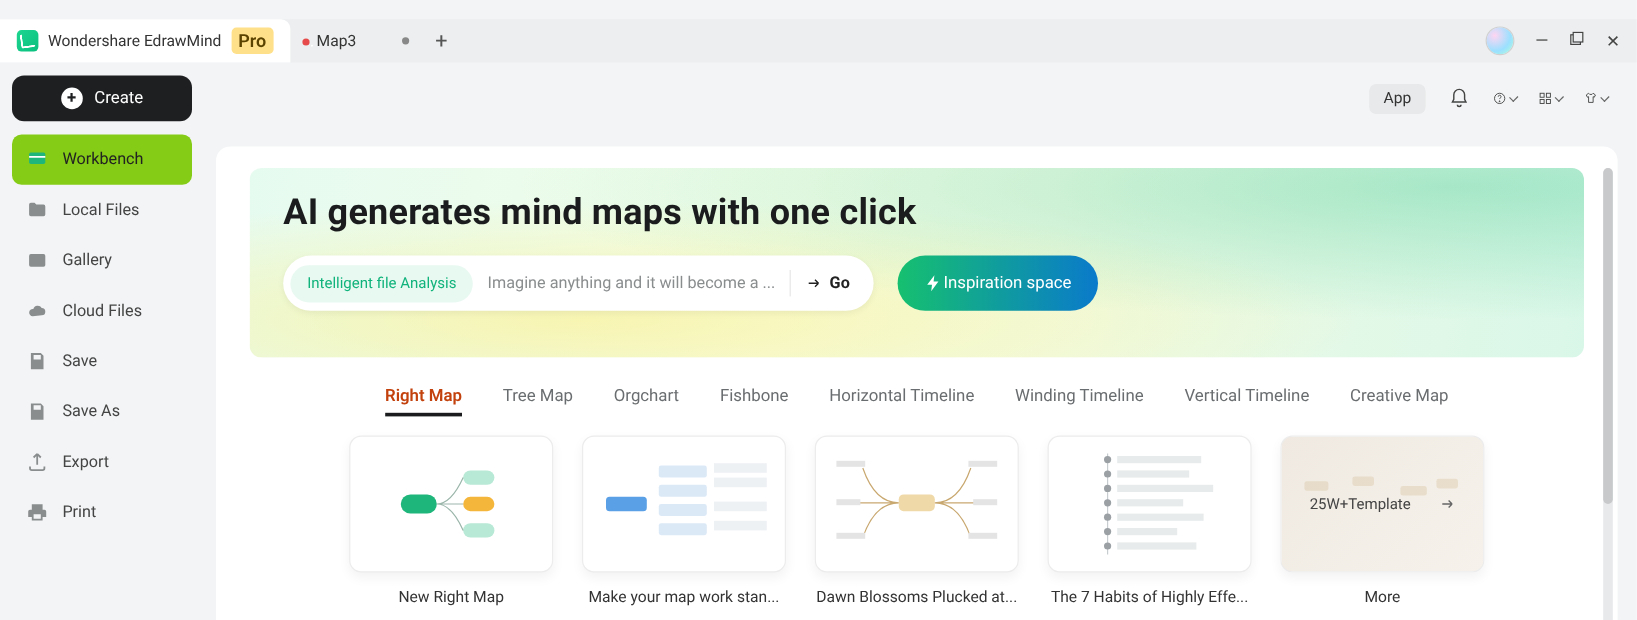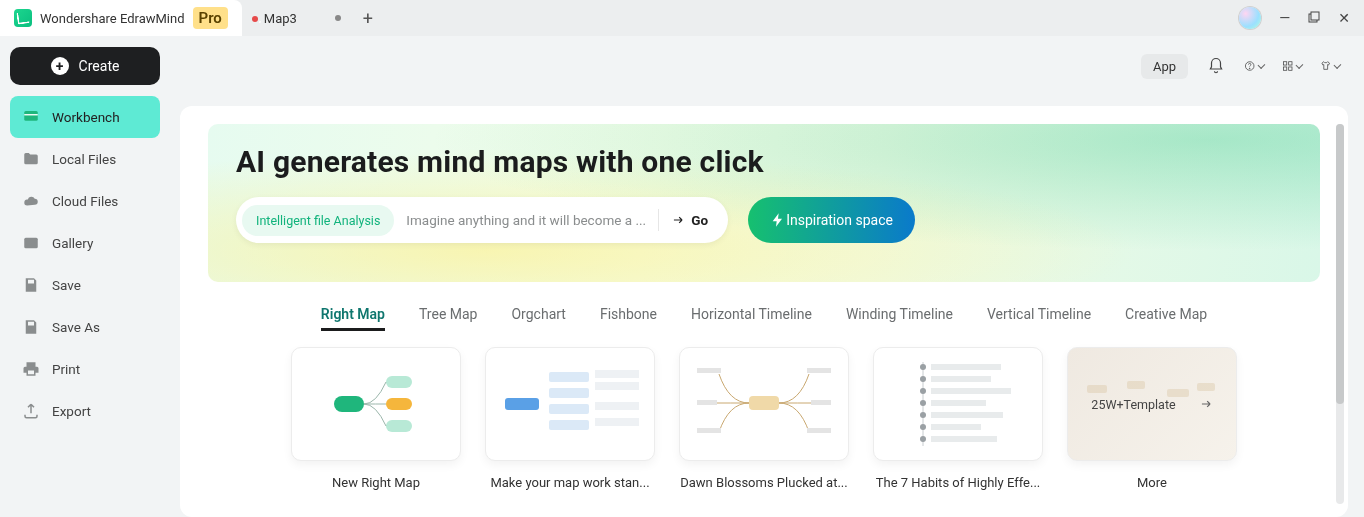--- a/index.html
+++ b/index.html
@@ -1,19 +1,19 @@
 <!DOCTYPE html>
 <html><head>
 <meta charset="utf-8">
 <style>
   * { box-sizing: border-box; margin: 0; padding: 0; font-family: -apple-system, BlinkMacSystemFont, "Segoe UI", Roboto, sans-serif; }
   body { width: 1364px; height: 517px; background: #f2f4f5; overflow: hidden; }
 
   
-  .titlebar { height: 36px; background: #eceeef; display: flex; align-items: stretch; }
+  .titlebar { height: 36px; background: #eceeef; display: flex; align-items: stretch; margin-top: 16px; }
   .tab { display: flex; align-items: center; padding: 0 14px; gap: 8px; font-size: 13px; color: #333; }
   .tab.home { background: #fff; border-top-right-radius: 8px; }
   .tab .dot { width: 6px; height: 6px; border-radius: 50%; background: #888; margin-left: 30px; }
   .logo { width: 18px; height: 18px; background: linear-gradient(135deg,#1dd68f,#0abf7f); border-radius: 4px; position: relative; }
   .logo::after { content:""; position:absolute; inset:3px; border:2px solid #fff; border-radius:2px; border-top:none; border-right:none; transform: rotate(-8deg);}
   .logo.small { width:16px; height:16px; }
   .badge-pro { background:#ffe08a; color:#5a4200; font-size:15px; font-weight:600; padding:2px 6px; border-radius:4px; }
   .editdot { position:absolute; top:-2px; right:-2px; width:6px; height:6px; border-radius:50%; background:#e64a4a; }
   .logo-wrap { position:relative; }
   .plus { width:26px; display:flex; align-items:center; justify-content:center; color:#555; font-size:18px; cursor:pointer; }
@@ -29,42 +29,42 @@
   .toolbar-spacer { flex:1; }
   .toolbar-right { display:flex; align-items:center; gap:18px; padding-right:24px; }
   .app-btn { background:#e7e9ea; color:#333; font-size:13px; padding:5px 12px; border-radius:6px; cursor:pointer; }
   .ticon { width:20px; height:20px; display:flex; align-items:center; justify-content:center; cursor:pointer; color:#444; }
   .chev::after { content:""; display:inline-block; width:5px; height:5px; border-right:1.3px solid #666; border-bottom:1.3px solid #666; transform:rotate(45deg); margin-left:4px; margin-bottom:3px; }
 
   
   .layout { display:flex; height: calc(100% - 96px); }
   .sidebar { width:170px; padding:0 10px; }
   .sidebar-item { display:flex; align-items:center; gap:12px; height:42px; padding:0 12px; border-radius:8px; color:#444; font-size:13.5px; cursor:pointer; }
-  .sidebar-item.active { background:#5eead4; color:#222; }
+  .sidebar-item.active { background:#84cc16; color:#222; }
   .sicon { width:18px; height:18px; display:flex; align-items:center; justify-content:center; color:#8a8d8e; }
 
   .main { flex:1; background:#fff; border-radius:12px; margin:10px 16px 0 10px; padding:18px 0 0 0; overflow:hidden; position:relative; }
   .hero { margin:0 28px; height:158px; border-radius:10px; background:
       radial-gradient(ellipse at 90% 10%, rgba(60,200,140,.35), transparent 55%),
       radial-gradient(ellipse at 25% 80%, rgba(255,240,140,.6), transparent 55%),
       linear-gradient(100deg,#e6fbf0 0%, #f2fde8 40%, #f0fbe6 60%, #d9f7e8 100%);
       padding:20px 28px 0 28px; position:relative;
   }
   .hero h1 { font-size:30px; font-weight:700; color:#1b1c1d; letter-spacing:.2px; }
   .hero-bar { margin-top:18px; display:flex; align-items:center; gap:20px; }
   .search { background:#fff; border-radius:26px; height:46px; display:flex; align-items:center; padding:4px 16px 4px 6px; gap:12px; box-shadow:0 2px 6px rgba(0,0,0,.06); }
   .chip { background:#e8f9f1; color:#11b37c; font-size:12.5px; padding:8px 14px; border-radius:20px; cursor:pointer; }
   .search-text { color:#8a8d8e; font-size:13.5px; width:240px; white-space:nowrap; overflow:hidden; text-overflow:ellipsis; }
   .divider { width:1px; height:22px; background:#e6e6e6; }
   .go { display:flex; align-items:center; gap:6px; font-size:13.5px; color:#222; cursor:pointer; padding-right:4px;font-weight:bold; }
   .insp { height:46px; padding:0 22px; border-radius:26px; background:linear-gradient(90deg,#16c06f,#0a7acb); color:#fff; display:flex; align-items:center; font-size:14px; cursor:pointer; }
 
   .tabs { display:flex; gap:34px; justify-content:center; margin-top:24px; margin-bottom:16px; }
   .mtab { font-size:14px; color:#6a6d6f; cursor:pointer; padding-bottom:6px; }
-  .mtab.active { color:#0f766e; font-weight:600; border-bottom:3px solid #1b1c1d; }
+  .mtab.active { color:#c2410c; font-weight:600; border-bottom:3px solid #1b1c1d; }
 
   .cards { display:flex; gap:24px; justify-content:center; padding:0 18px; }
   .card { width:170px; }
   .thumb { width:170px; height:114px; background:#fff; border:1px solid #ececec; border-radius:10px; box-shadow:0 4px 10px rgba(0,0,0,.05); display:flex; align-items:center; justify-content:center; overflow:hidden; cursor:pointer; }
   .card-label { text-align:center; font-size:13px; color:#333; margin-top:14px; white-space:nowrap; overflow:hidden; text-overflow:ellipsis; }
   .more-thumb { background:linear-gradient(135deg,#efe9e1,#f6f2eb); display:flex; flex-direction:column; align-items:center; justify-content:center; gap:6px; font-size:12.5px; color:#444; }
 
   .scrollbar { position:absolute; right:4px; top:18px; width:8px; height:380px; background:#e8e9ea; border-radius:4px; }
   .scroll-thumb { width:8px; height:280px; background:#c7c9ca; border-radius:4px; }
 </style>
@@ -151,64 +151,64 @@
       <span class="sicon">
           <svg width="18" height="18" viewBox="0 0 24 24" fill="#8a8d8e">
             <path d="M3 6a2 2 0 0 1 2-2h4l2 2h8a2 2 0 0 1 2 2v9a2 2 0 0 1-2 2H5a2 2 0 0 1-2-2V6z"></path>
           </svg>
         </span>
       <span>Local Files</span>
     </div>
     <div class="sidebar-item">
       <span class="sicon">
           <svg width="18" height="18" viewBox="0 0 24 24" fill="#8a8d8e">
+            <rect x="3" y="5" width="18" height="14" rx="2"></rect>
+          </svg>
+        </span>
+      <span>Gallery</span>
+    </div>
+    <div class="sidebar-item">
+      <span class="sicon">
+          <svg width="18" height="18" viewBox="0 0 24 24" fill="#8a8d8e">
             <path d="M7 18a4 4 0 1 1 .7-7.95A5 5 0 0 1 17 9a4 4 0 0 1 0 8l-10 1z"></path>
           </svg>
         </span>
       <span>Cloud Files</span>
     </div>
     <div class="sidebar-item">
       <span class="sicon">
           <svg width="18" height="18" viewBox="0 0 24 24" fill="#8a8d8e">
-            <rect x="3" y="5" width="18" height="14" rx="2"></rect>
-          </svg>
-        </span>
-      <span>Gallery</span>
-    </div>
-    <div class="sidebar-item">
-      <span class="sicon">
-          <svg width="18" height="18" viewBox="0 0 24 24" fill="#8a8d8e">
             <path d="M5 3h11l3 3v15H5V3zm3 2v5h8V5H8zm0 9h8v5H8v-5z"></path>
           </svg>
         </span>
       <span>Save</span>
     </div>
     <div class="sidebar-item">
       <span class="sicon">
           <svg width="18" height="18" viewBox="0 0 24 24" fill="#8a8d8e">
             <path d="M5 3h11l3 3v15H5V3zm3 2v5h8V5H8z"></path>
           </svg>
         </span>
       <span>Save As</span>
-    </div>
-    <div class="sidebar-item">
-      <span class="sicon">
-          <svg width="18" height="18" viewBox="0 0 24 24" fill="#8a8d8e">
-            <path d="M6 9V3h12v6h2a2 2 0 0 1 2 2v6h-4v4H6v-4H2v-6a2 2 0 0 1 2-2h2zm2 10h8v-5H8v5z"></path>
-          </svg>
-        </span>
-      <span>Print</span>
     </div>
     <div class="sidebar-item">
       <span class="sicon">
           <svg width="18" height="18" viewBox="0 0 24 24" fill="none" stroke="#8a8d8e" stroke-width="2">
             <path d="M12 3v12m0-12l-4 4m4-4l4 4M4 17v2a2 2 0 0 0 2 2h12a2 2 0 0 0 2-2v-2"></path>
           </svg>
         </span>
       <span>Export</span>
+    </div>
+    <div class="sidebar-item">
+      <span class="sicon">
+          <svg width="18" height="18" viewBox="0 0 24 24" fill="#8a8d8e">
+            <path d="M6 9V3h12v6h2a2 2 0 0 1 2 2v6h-4v4H6v-4H2v-6a2 2 0 0 1 2-2h2zm2 10h8v-5H8v5z"></path>
+          </svg>
+        </span>
+      <span>Print</span>
     </div>
   </div>
 
   <div class="main">
     <div class="hero">
       <h1>AI generates mind maps with one click</h1>
       <div class="hero-bar">
         <div class="search">
           <span class="chip">Intelligent file Analysis</span>
           <span class="search-text">Imagine anything and it will become a ...</span>

